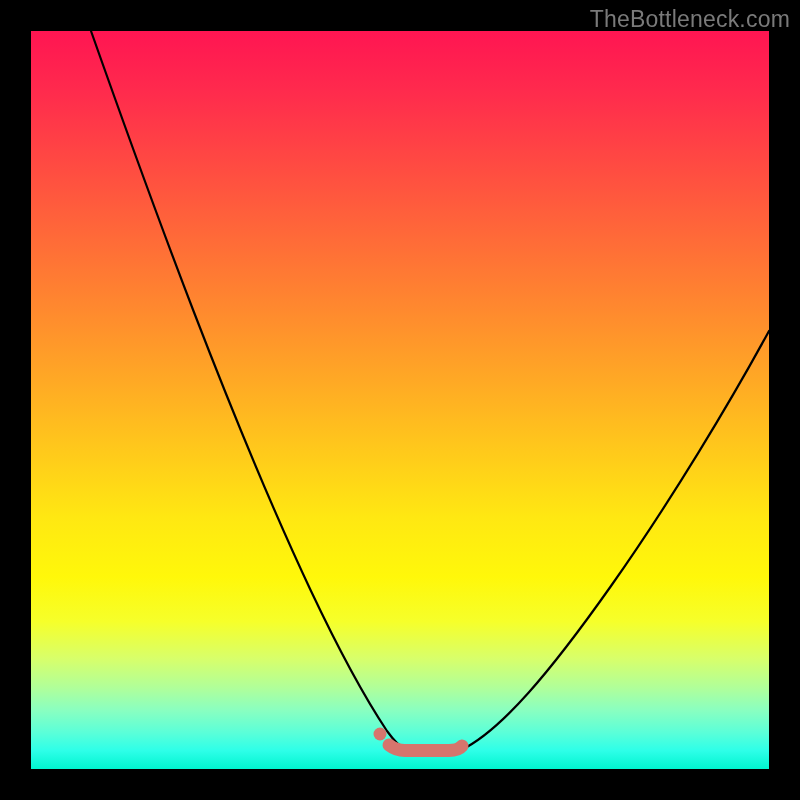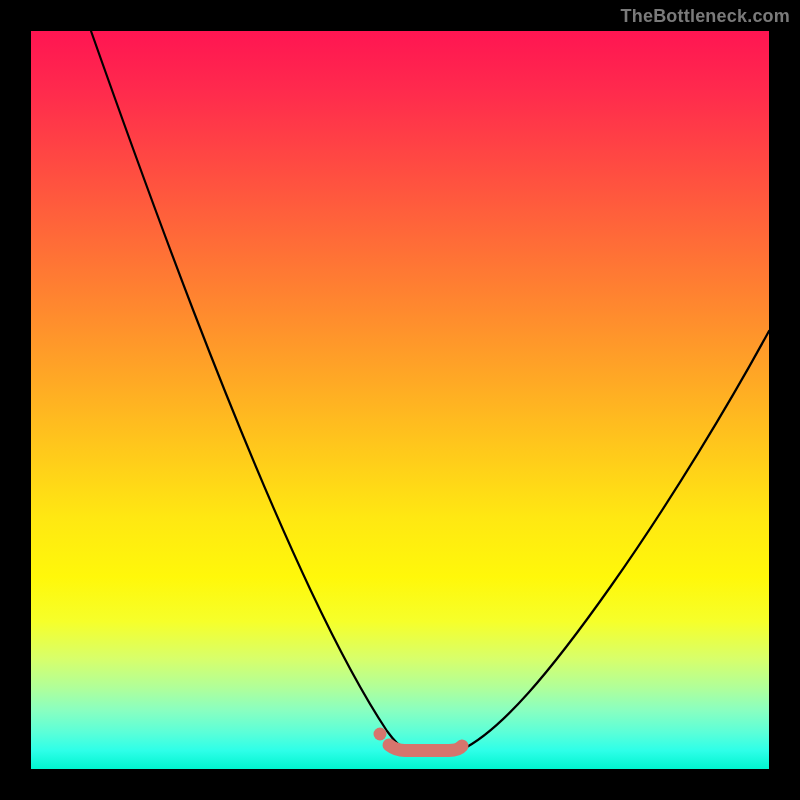--- a/index.html
+++ b/index.html
@@ -44,22 +44,22 @@
       #5cffd8 95%,
       #2effe8 97.5%,
       #00f5d0 100%
     );
   }
   .watermark {
     position: absolute;
     top: 6px;
     right: 10px;
     color: #7a7a7a;
-    font-size: 18px;
-    font-weight: 700;
+    font-size: 23px;
+    font-weight: 400;
     letter-spacing: 0.2px;
     user-select: none;
   }
   svg.curves {
     position: absolute;
     left: 0;
     top: 0;
     width: 738px;
     height: 738px;
     overflow: visible;

